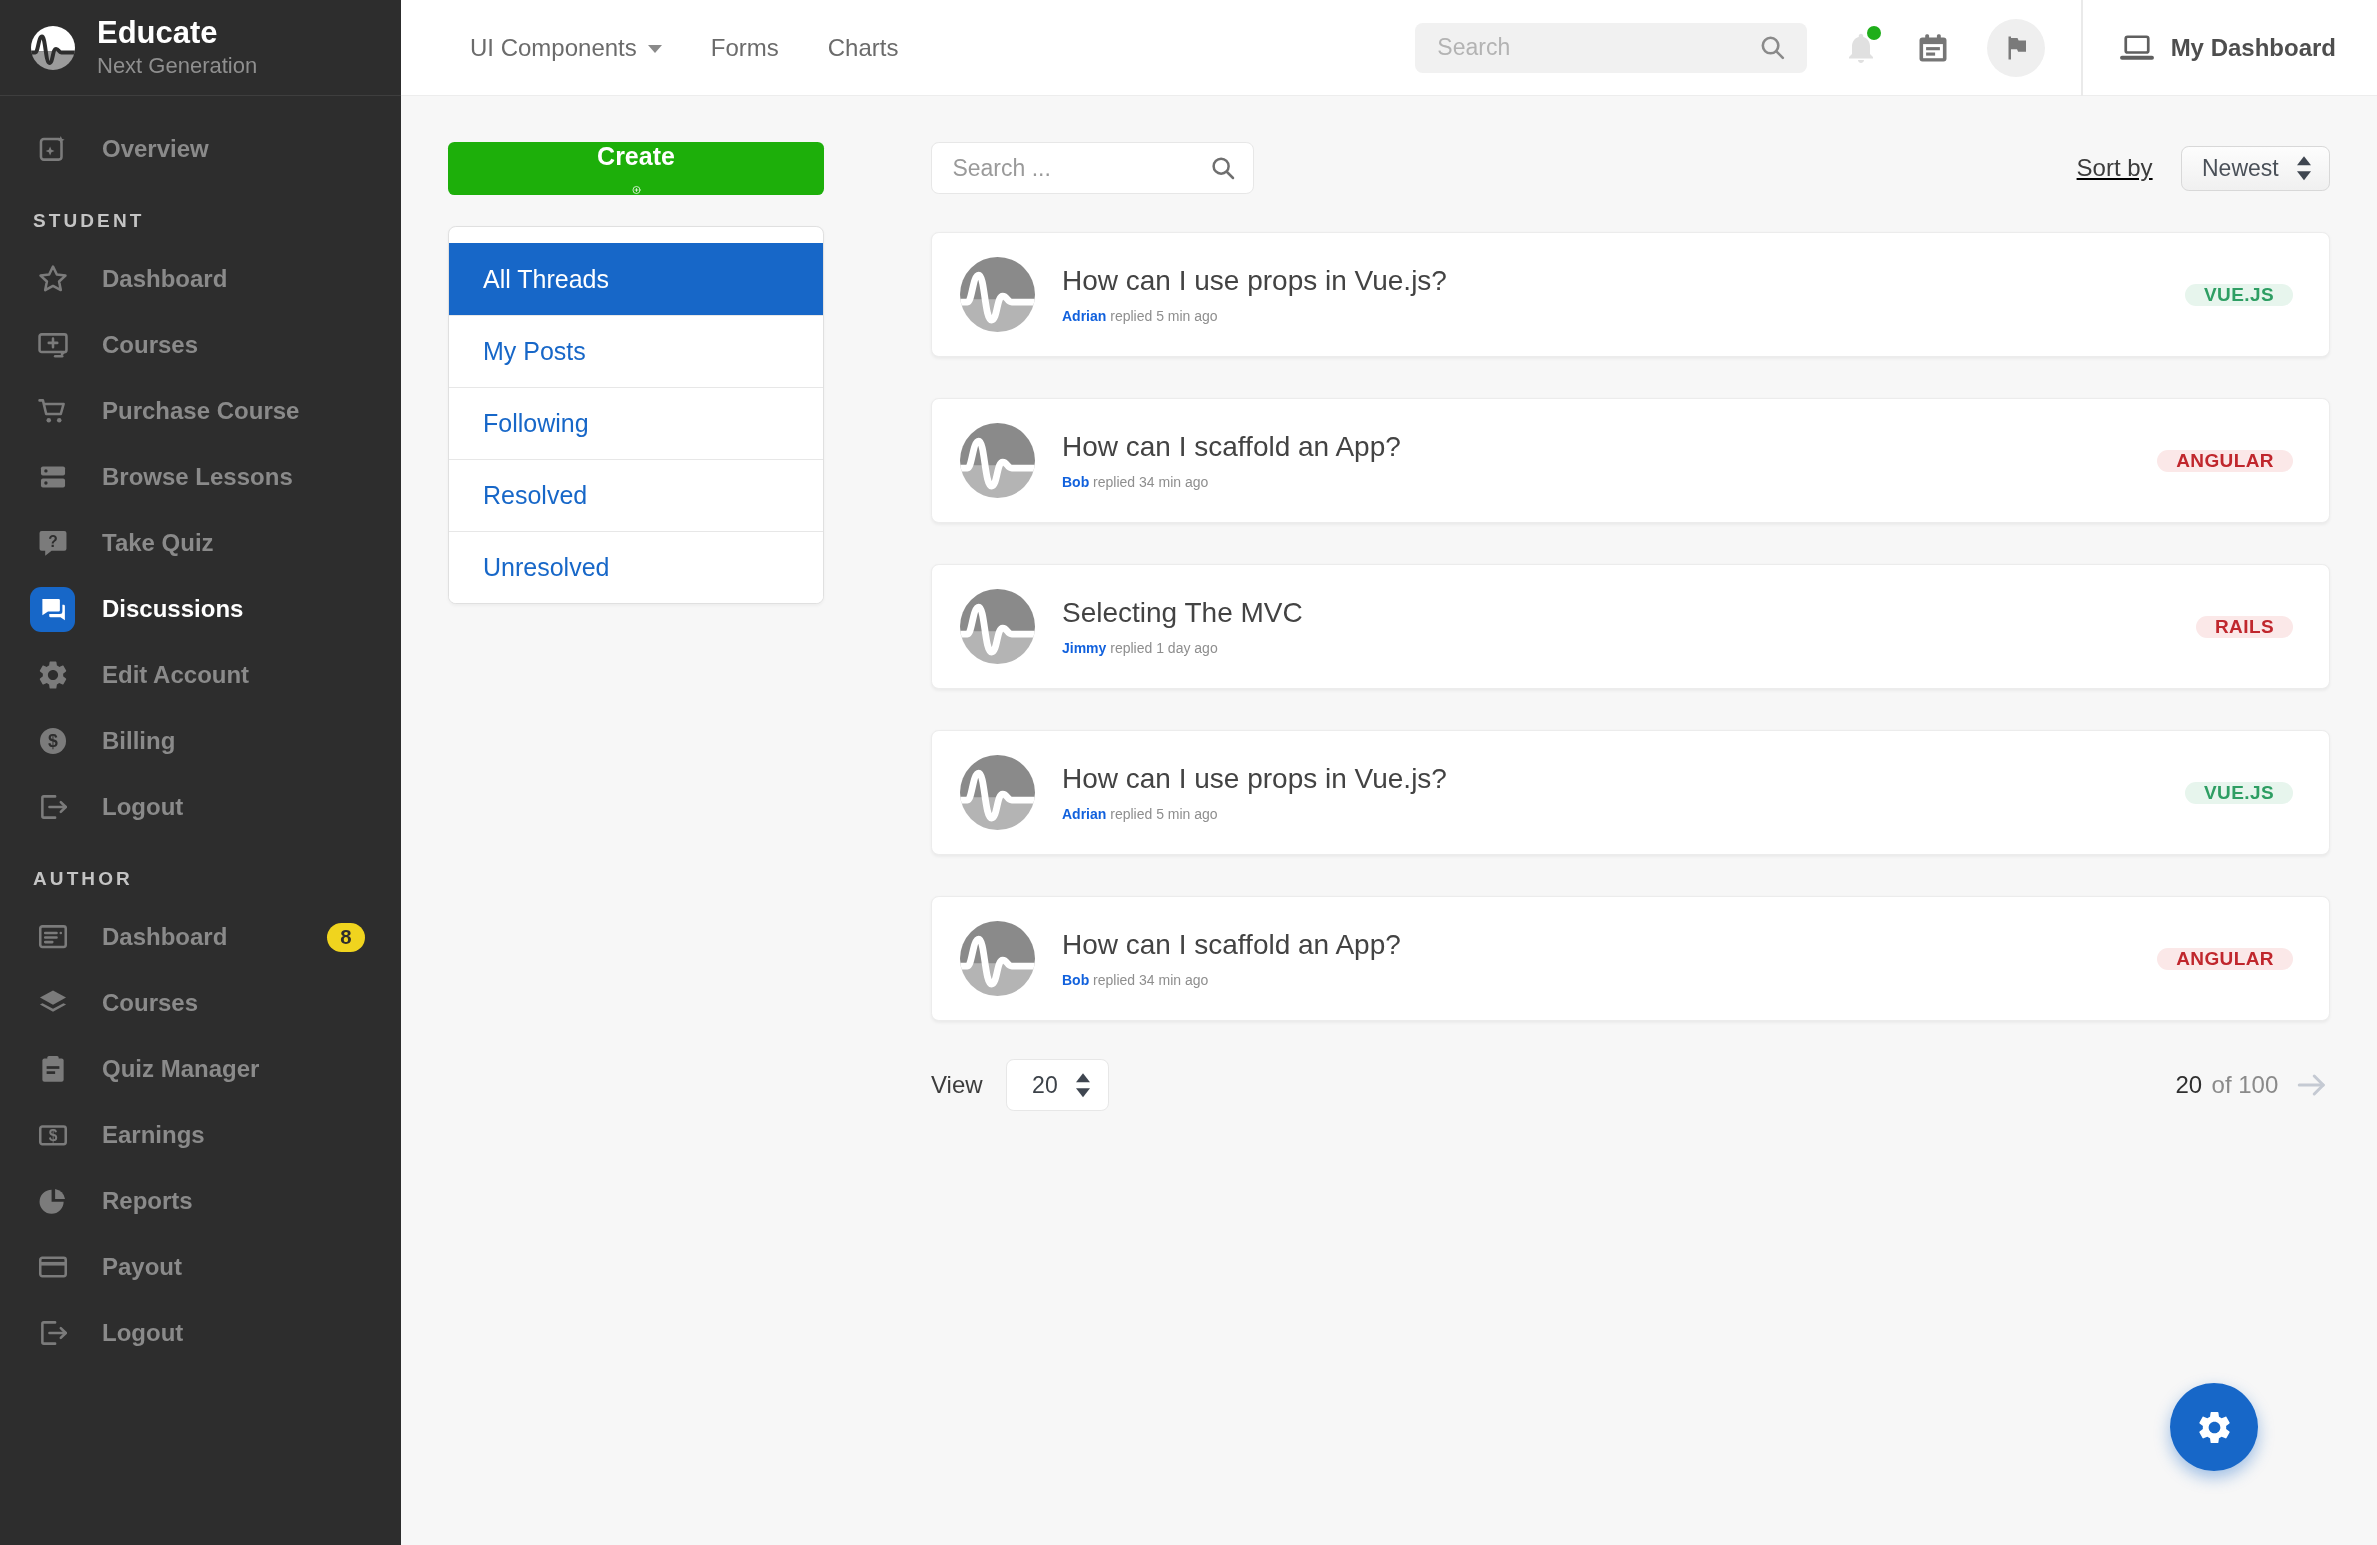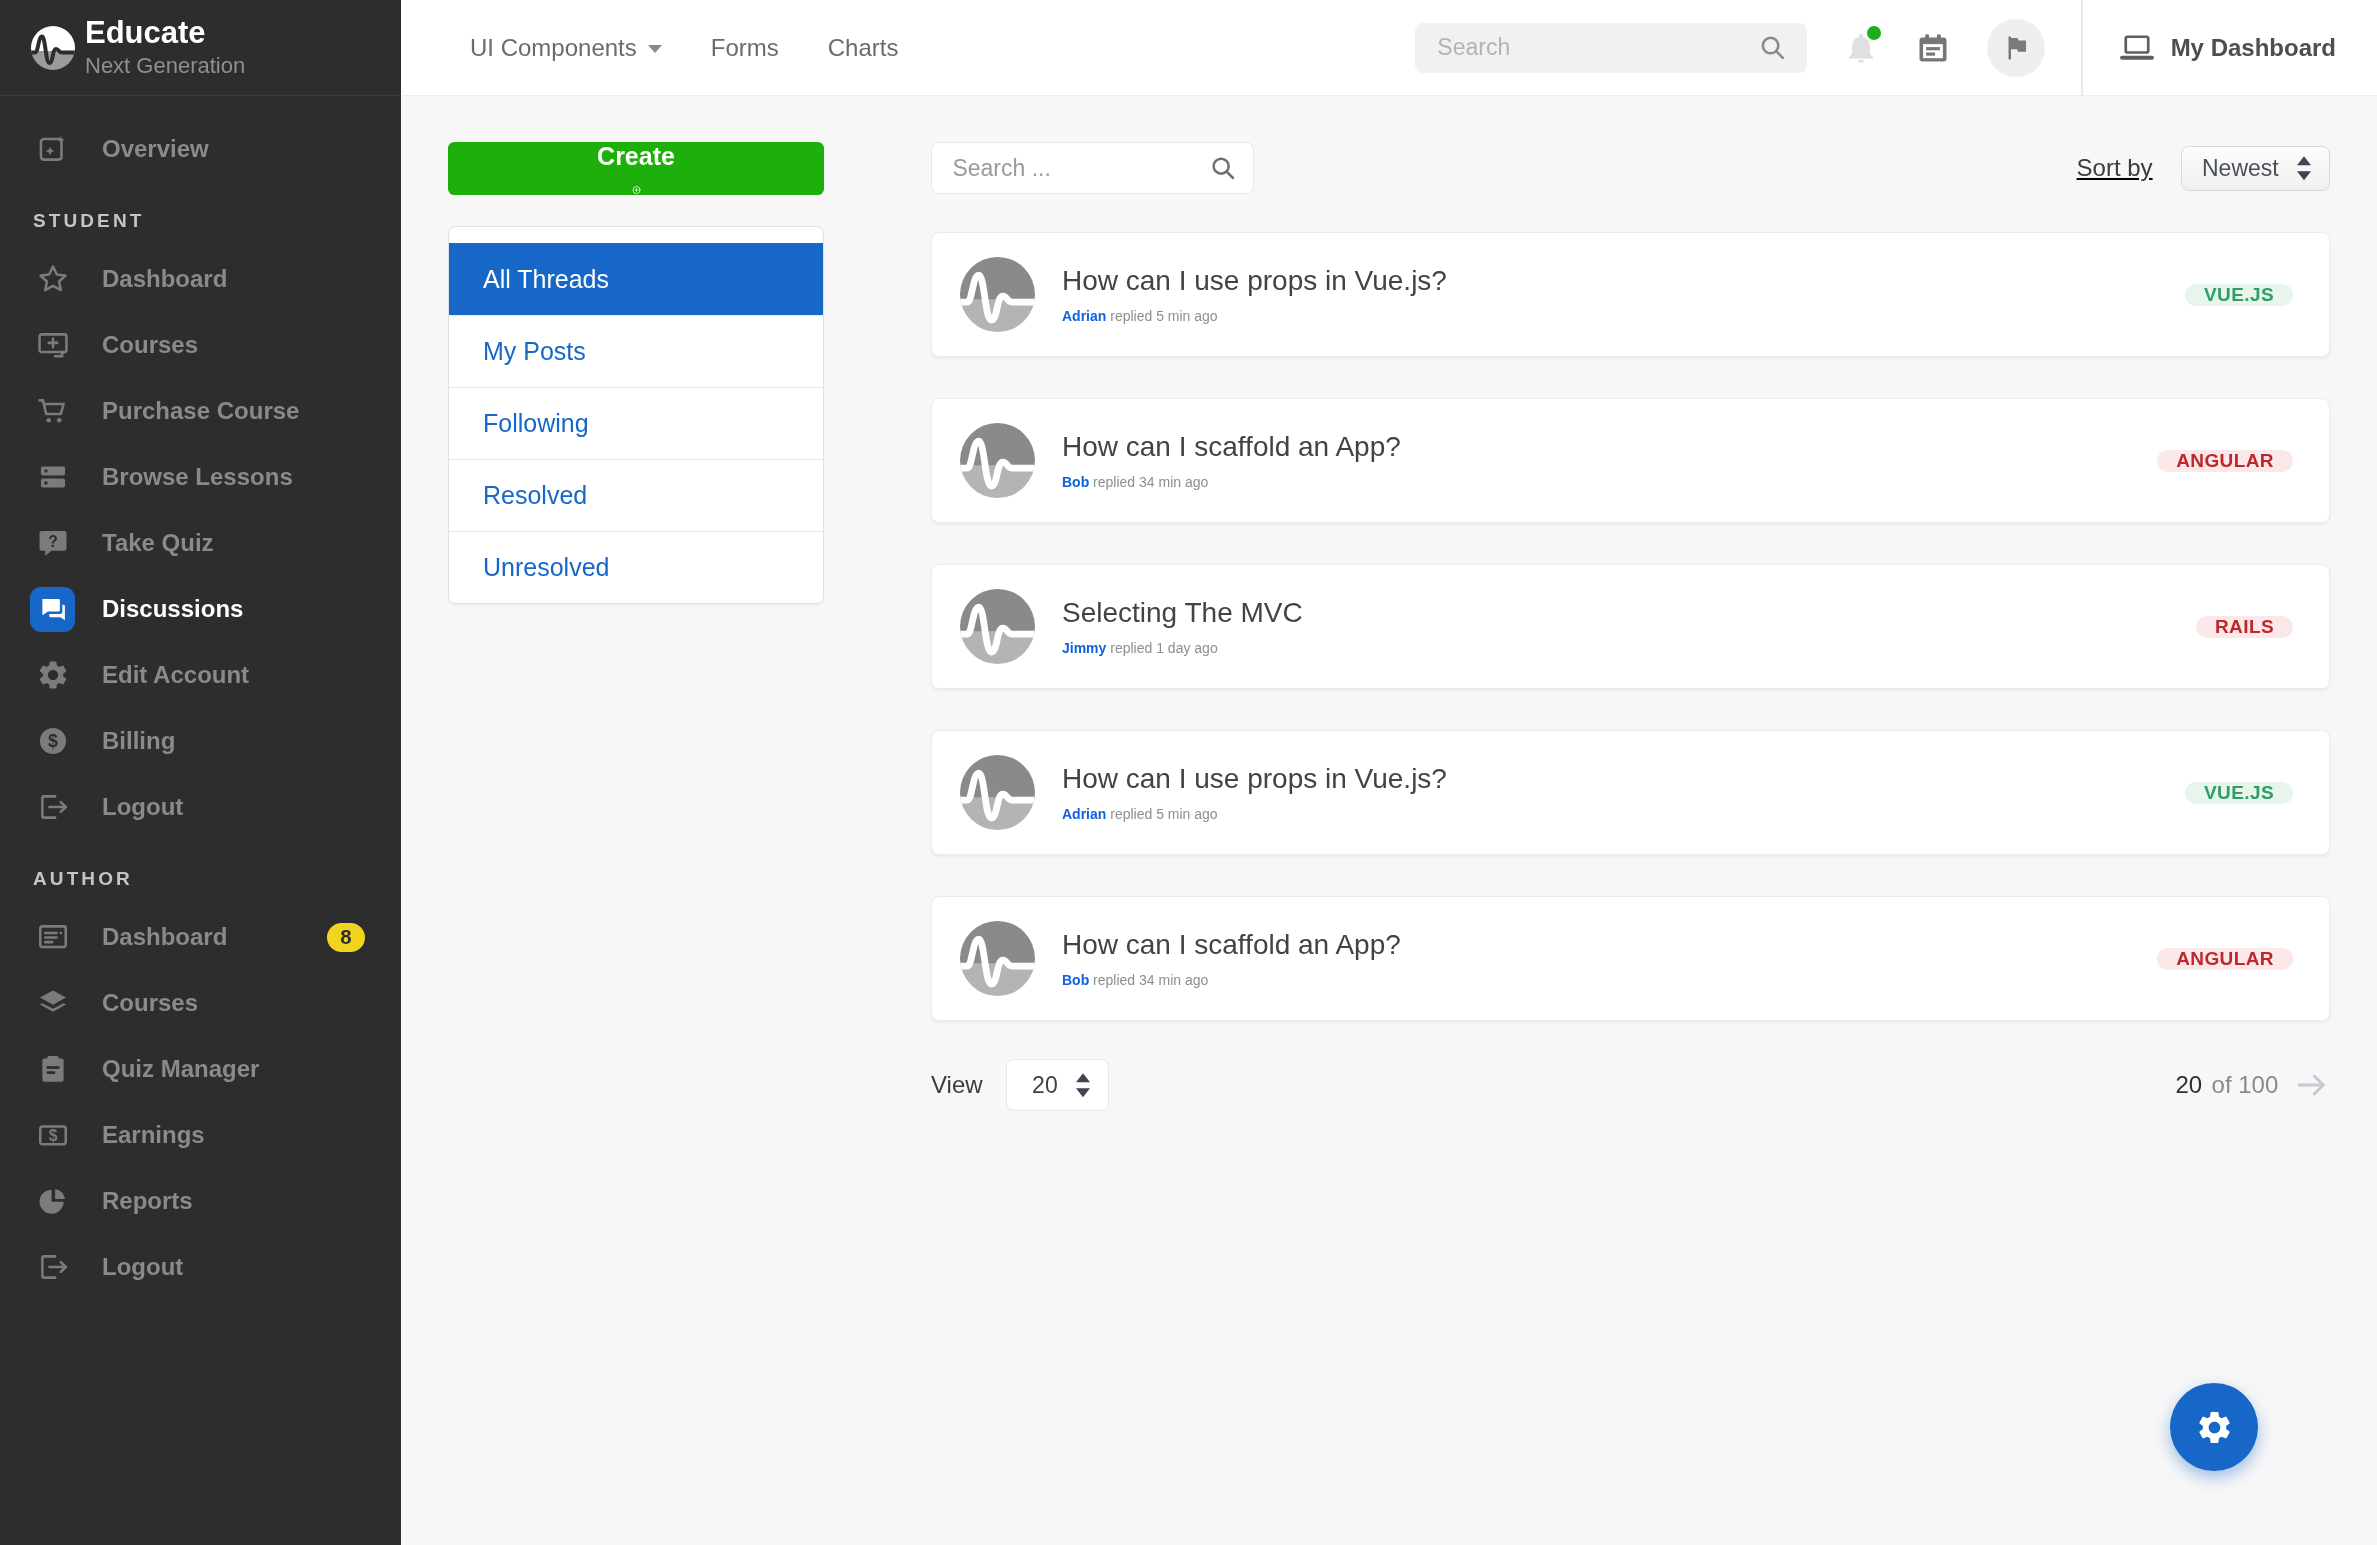--- a/index.html
+++ b/index.html
@@ -1,21 +1,21 @@
 <!DOCTYPE html>
 <html style="font-size:12.5px"><head>
 <meta charset="utf-8">
 <style>
   * { margin:0; padding:0; box-sizing:border-box; }
   html,body { width:2377px; height:1546px; font-family:"Liberation Sans", sans-serif; background:#f7f7f7; overflow:hidden; }
   .page { position:relative; width:2377px; height:1546px; }
 
   
   .sidebar { position:absolute; left:0; top:0; width:401px; height:100%; background:#2d2d2d; z-index:5; }
-  .logo-row { height:96px; display:flex; align-items:center; gap:10px; padding-left:31px; border-bottom:1.6px solid #3e3e3e; }
+  .logo-row { height:96px; display:flex; align-items:center; gap:22px; padding-left:31px; border-bottom:1.6px solid #3e3e3e; }
   .logo-avatar { width:44px; height:44px; border-radius:50%; overflow:hidden; flex:0 0 auto; }
   .logo-avatar svg, .avatar svg { display:block; width:100%; height:100%; }
   .brand-name { color:#ffffff; font-size:31px; font-weight:700; line-height:1.1; }
   .brand-tagline { color:#8f8f8f; font-size:22px; margin-top:3.1px; }
   .side-nav { padding-top:20.4px; }
   .side-header { font-size:19px; font-weight:700; letter-spacing:3.1px; color:#c4c4c4; padding:28px 0 14px 33px; }
   .side-nav > .side-header:first-child { padding-top:7.8px; }
   .side-item { height:66px; display:flex; align-items:center; padding-left:30px; cursor:pointer; }
   .side-icon { width:45px; height:45px; display:flex; align-items:center; justify-content:center; color:#7b7b7b; border-radius:11px; flex:0 0 auto; }
   .side-icon svg { width:34px; height:34px; }
@@ -268,20 +268,30 @@
             <svg viewBox="0 0 24 24" fill="currentColor">
               <path d="M11 4a8.5 8.5 0 1 0 8.5 8.5H11z"></path>
               <path d="M13.5 3.5a8.5 8.5 0 0 1 7 7h-7z"></path>
             </svg>
           </span>
     <span class="side-label">Reports</span>
 
   </div>
         <div class="side-item">
     <span class="side-icon">
+            <svg viewBox="0 0 24 24" fill="none" stroke="currentColor" stroke-width="1.8">
+              <rect x="3" y="5.5" width="18" height="13" rx="1.5"></rect>
+              <path d="M3.5 9.7h17" stroke-width="2.6"></path>
+            </svg>
+          </span>
+    <span class="side-label">Payout</span>
+
+  </div>
+        <div class="side-item">
+    <span class="side-icon">
             <svg viewBox="0 0 24 24" fill="none" stroke="currentColor" stroke-width="1.8" stroke-linecap="round" stroke-linejoin="round">
               <path d="M13.5 4.5h-8a1 1 0 0 0-1 1v13a1 1 0 0 0 1 1h8"></path>
               <path d="M9.5 12H21"></path>
               <path d="M17.5 8.5L21 12l-3.5 3.5"></path>
             </svg>
           </span>
     <span class="side-label">Logout</span>
 
   </div>
       </nav>

